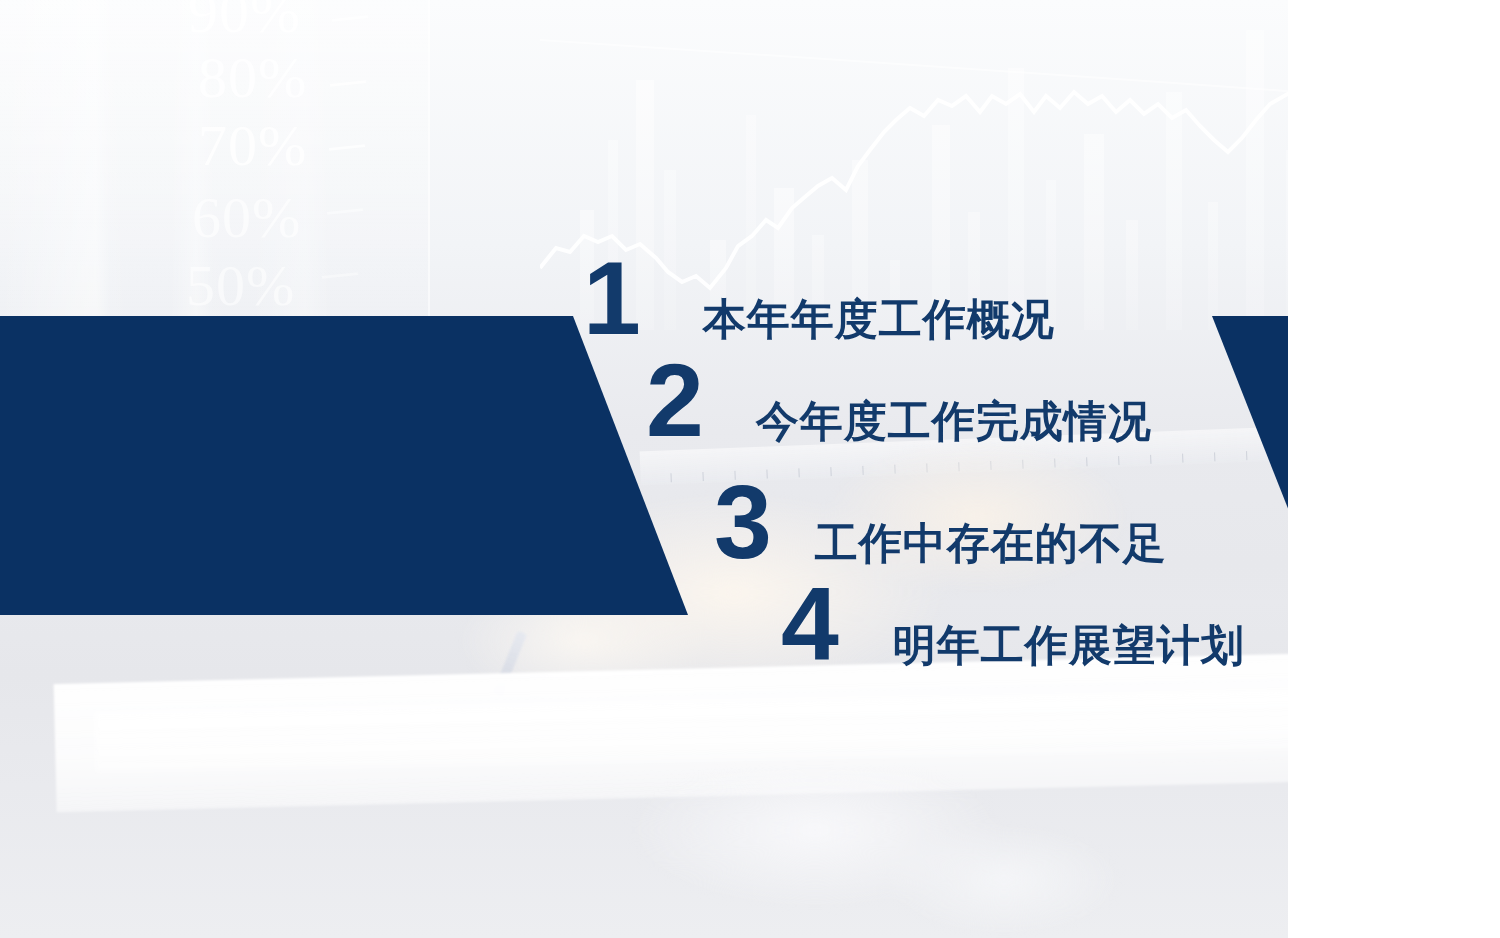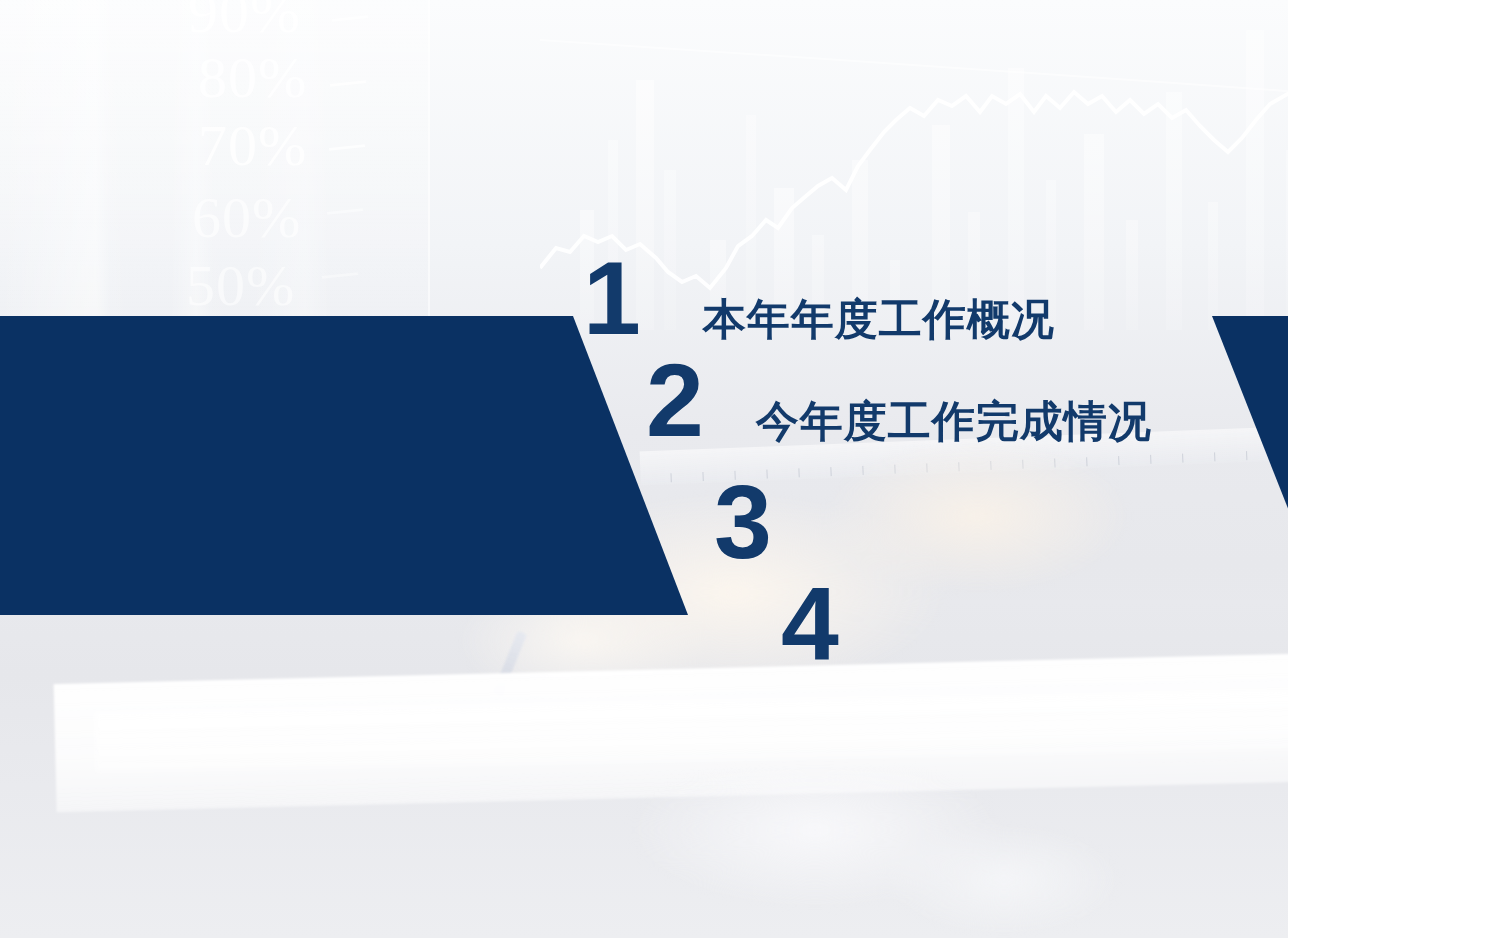--- a/index.html
+++ b/index.html
@@ -267,21 +267,23 @@
       <span class="toc-label">本年年度工作概况</span>
     </div>
 
     <div class="toc-item i2">
       <span class="toc-num">2</span>
       <span class="toc-label">今年度工作完成情况</span>
     </div>
 
     <div class="toc-item i3">
       <span class="toc-num">3</span>
+      <span class="toc-label">工作中存在的不足</span>
     </div>
 
     <div class="toc-item i4">
       <span class="toc-num">4</span>
+      <span class="toc-label">明年工作展望计划</span>
     </div>
 
   </div>
 
 </div>
 
 </body></html>

